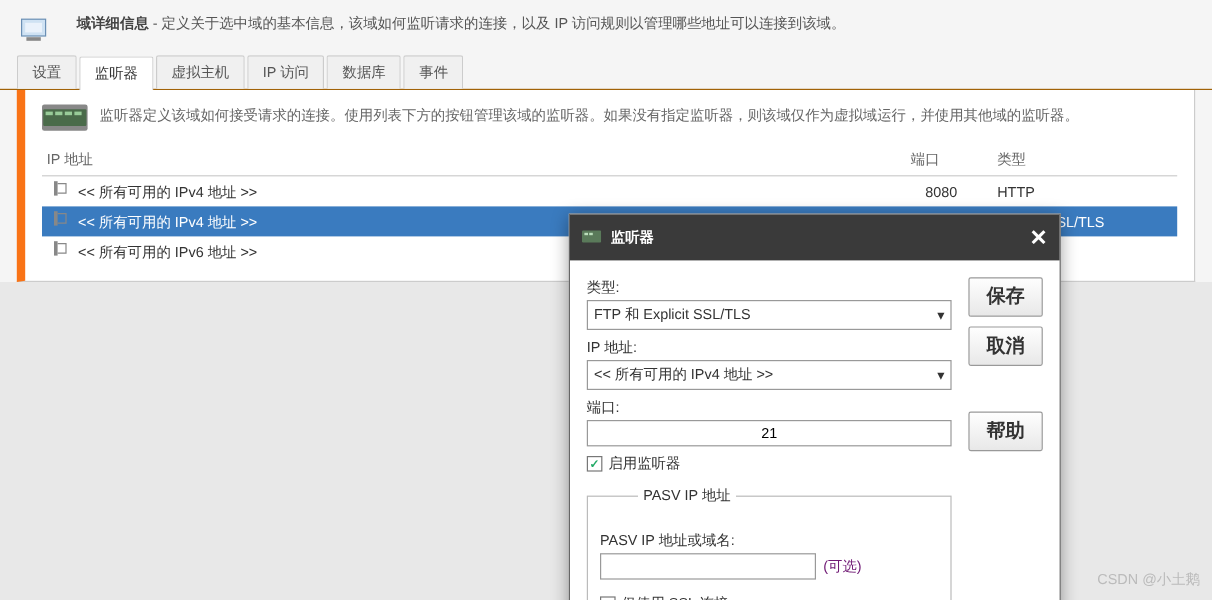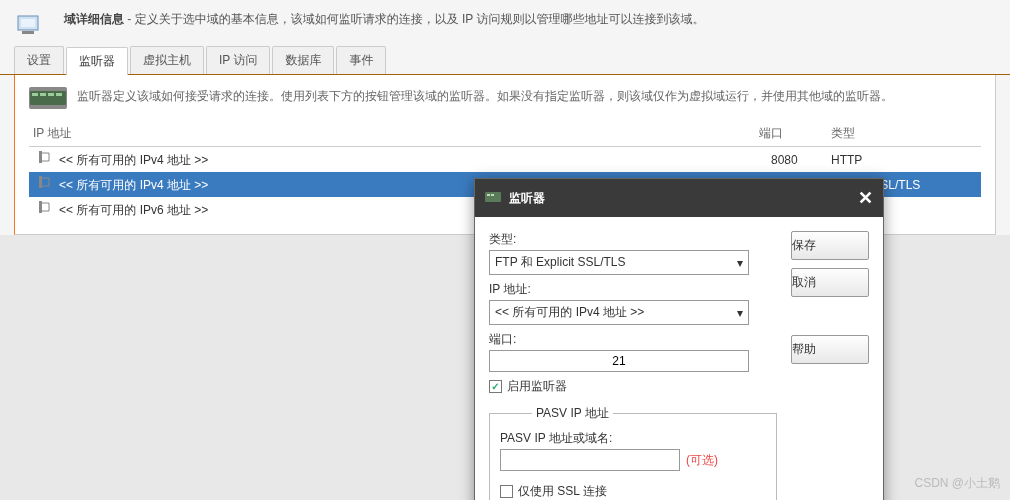--- a/index.html
+++ b/index.html
@@ -5,48 +5,48 @@
 * { box-sizing: border-box; margin: 0; padding: 0; }
 body { font-family: "Microsoft YaHei", Arial, sans-serif; font-size: 12px; background: #e8e8e8; color: #333; width: 1010px; height: 500px; overflow: hidden; position: relative; }
 .page-wrap { background: #f5f5f5; padding: 0; }
 .header-row { display: flex; align-items: flex-start; padding: 10px 14px 8px 14px; gap: 18px; }
 .header-icon { width: 32px; height: 28px; flex-shrink: 0; }
 .header-text { color: #555; line-height: 1.5; }
 .header-title { font-weight: bold; color: #444; }
 .tabs { display: flex; padding: 0 14px; border-bottom: 1px solid #a16207; }
 .tab { padding: 5px 12px; border: 1px solid #ccc; border-bottom: none; margin-right: 2px; background: #f0f0f0; color: #555; cursor: pointer; border-radius: 2px 2px 0 0; }
 .tab.active { background: #fff; color: #333; position: relative; top: 1px; }
-.content-area { background: #fff; margin: 0 14px; padding: 12px 14px; border-left: 1px solid #f97316; border-right: 1px solid #ccc; border-bottom: 1px solid #ccc; }
+.content-area { background: #fff; margin: 0 14px; padding: 12px 14px; border-left: 7px solid #f97316; border-right: 1px solid #ccc; border-bottom: 1px solid #ccc; }
 .info-row { display: flex; align-items: flex-start; gap: 10px; margin-bottom: 12px; }
 .info-icon { width: 38px; height: 22px; flex-shrink: 0; background: #888; border-radius: 2px; }
 .info-text { color: #666; line-height: 1.6; }
 .table-header { display: flex; border-bottom: 1px solid #ccc; padding: 4px 0; color: #666; gap: 12px; }
 .col-ip { flex: 1; padding-left: 4px; }
 .col-port { width: 60px; }
 .col-type { width: 150px; }
 .table-row { display: flex; padding: 3px 0; align-items: center; }
 .table-row.selected { background: #3a7bbf; color: #fff; }
 .row-icon { width: 16px; height: 14px; margin: 0 6px 0 4px; display: inline-block; }
 .dialog-overlay { position: absolute; top: 178px; left: 474px; width: 410px; background: #fff; border: 1px solid #666; box-shadow: 0 3px 14px rgba(0,0,0,0.4); }
 .dialog-titlebar { background: #3a3a3a; color: #fff; padding: 8px 10px; display: flex; align-items: center; justify-content: space-between; }
 .dialog-title-left { display: flex; align-items: center; gap: 8px; font-weight: bold; }
 .dialog-close { color: #fff; font-size: 18px; font-weight: bold; cursor: pointer; }
 .dialog-body { display: flex; padding: 14px; gap: 14px; }
 .dialog-form { flex: 1; }
 .dialog-buttons { width: 78px; display: flex; flex-direction: column; gap: 8px; }
-.btn { border: 1px solid #999; background: linear-gradient(#fefefe,#e8e8e8); padding: 5px 0; text-align: left; cursor: pointer; font-size: 12px; border-radius: 2px; }
+.btn { border: 1px solid #999; background: linear-gradient(#fefefe,#e8e8e8); padding: 5px 0; text-align: center; cursor: pointer; font-size: 16px; border-radius: 2px; font-weight: bold; }
 .form-label { color: #333; margin-top: 6px; margin-bottom: 2px; display: block; }
 .form-label:first-child { margin-top: 0; }
-.form-select, .form-input { width: 260px; border: 1px solid #999; padding: 3px 5px; font-size: 12px; background: #fff; }
+.form-select, .form-input { width: 304px; border: 1px solid #999; padding: 3px 5px; font-size: 12px; background: #fff; }
 .form-select { display: flex; justify-content: space-between; align-items: center; cursor: pointer; }
 .form-checkbox-row { display: flex; align-items: center; gap: 5px; margin-top: 6px; }
 .checkbox { width: 13px; height: 13px; border: 1px solid #777; background: #fff; display: inline-flex; align-items: center; justify-content: center; font-size: 10px; color: #2a6; font-weight: bold; }
 .fieldset { border: 1px solid #bbb; padding: 8px 10px 10px 10px; margin-top: 10px; }
 .fieldset-legend { padding: 0 4px; color: #333; font-size: 12px; margin-left: 32px; }
-.opt-label { color: #ef4444; margin-left: 6px; }
+.opt-label { color: #701a75; margin-left: 6px; }
 .watermark { position: absolute; bottom: 8px; right: 10px; color: #bbb; font-size: 12px; }
 input[type=text] { outline: none; text-align: center; }
 </style>
 </head>
 <body>
 
 <div class="page-wrap">
 
   <div class="header-row">
     <div class="header-icon">
@@ -149,21 +149,21 @@
       <label class="form-label">端口:</label>
       <input type="text" class="form-input" value="21" style="">
 
       <div class="form-checkbox-row">
         <span class="checkbox">✓</span>
         <span>启用监听器</span>
       </div>
 
       <fieldset class="fieldset">
         <legend class="fieldset-legend">PASV IP 地址</legend>
-        <label class="form-label" style="margin-top:0">PASV IP 地址或域名:</label>
+        <label class="form-label" style="margin-top:12px">PASV IP 地址或域名:</label>
         <div style="display:flex;align-items:center">
           <input type="text" class="form-input" style="width: 180px;" value="">
           <span class="opt-label">(可选)</span>
         </div>
         <div class="form-checkbox-row" style="margin-top:12px">
           <span class="checkbox"></span>
           <span>仅使用 SSL 连接</span>
         </div>
 
       </fieldset>

